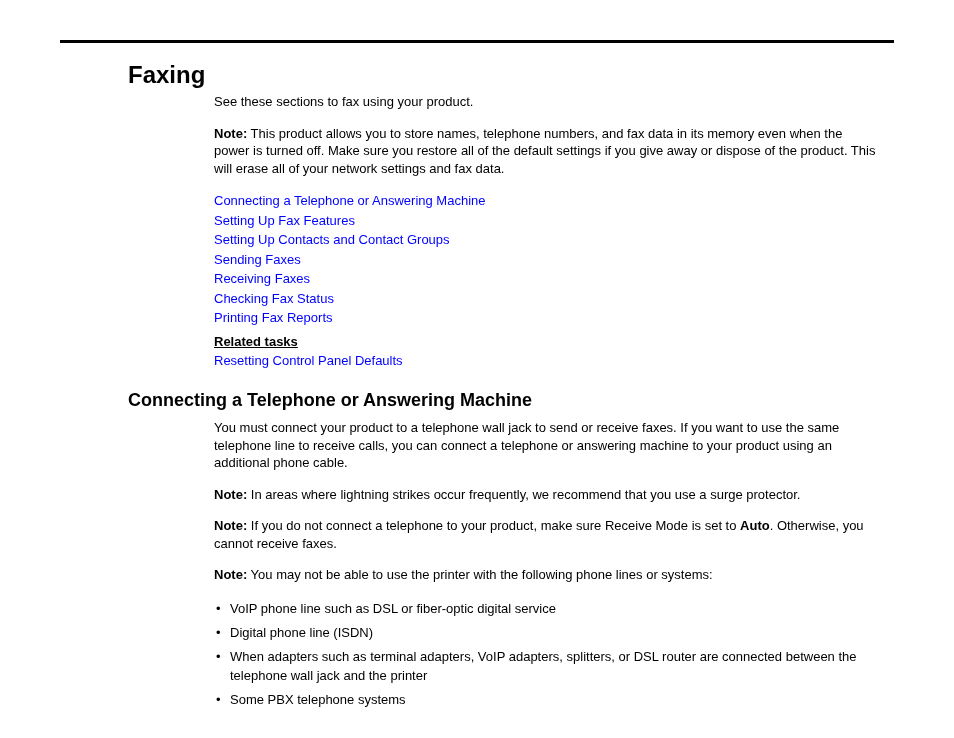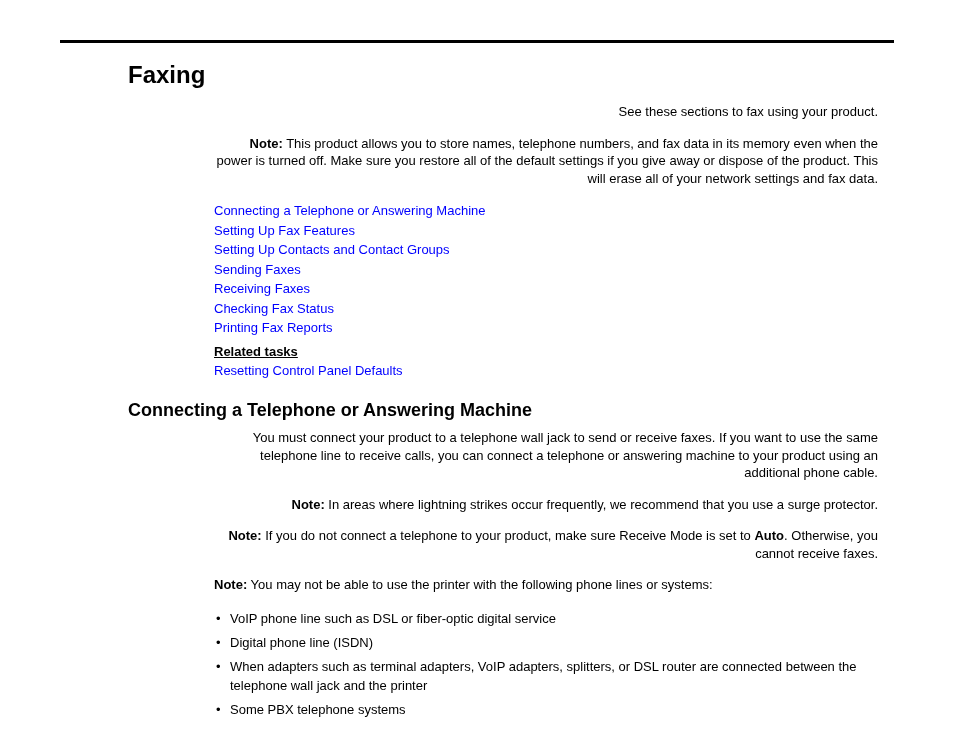--- a/index.html
+++ b/index.html
@@ -20,37 +20,36 @@
       width: 100%;
     }
     .hr {
       border-top: 3px solid #000;
       margin-bottom: 18px;
     }
     h1 {
       font-size: 24px;
       font-weight: bold;
       margin-left: 68px;
-      margin-bottom: 14px;
+      margin-bottom: 4px;
     }
     h2 {
       font-size: 18px;
       font-weight: bold;
       margin-left: 68px;
       margin-top: 20px;
       margin-bottom: 8px;
     }
     .content {
       margin-left: 154px;
       margin-right: 16px;
     }
     .para {
       margin-bottom: 14px;
       line-height: 1.35;
-      text-align: right;
     }
     .para-tight {
       margin-bottom: 16px;
       line-height: 1.35;
     }
     .links {
       margin-bottom: 4px;
     }
     .link {
       display: block;

